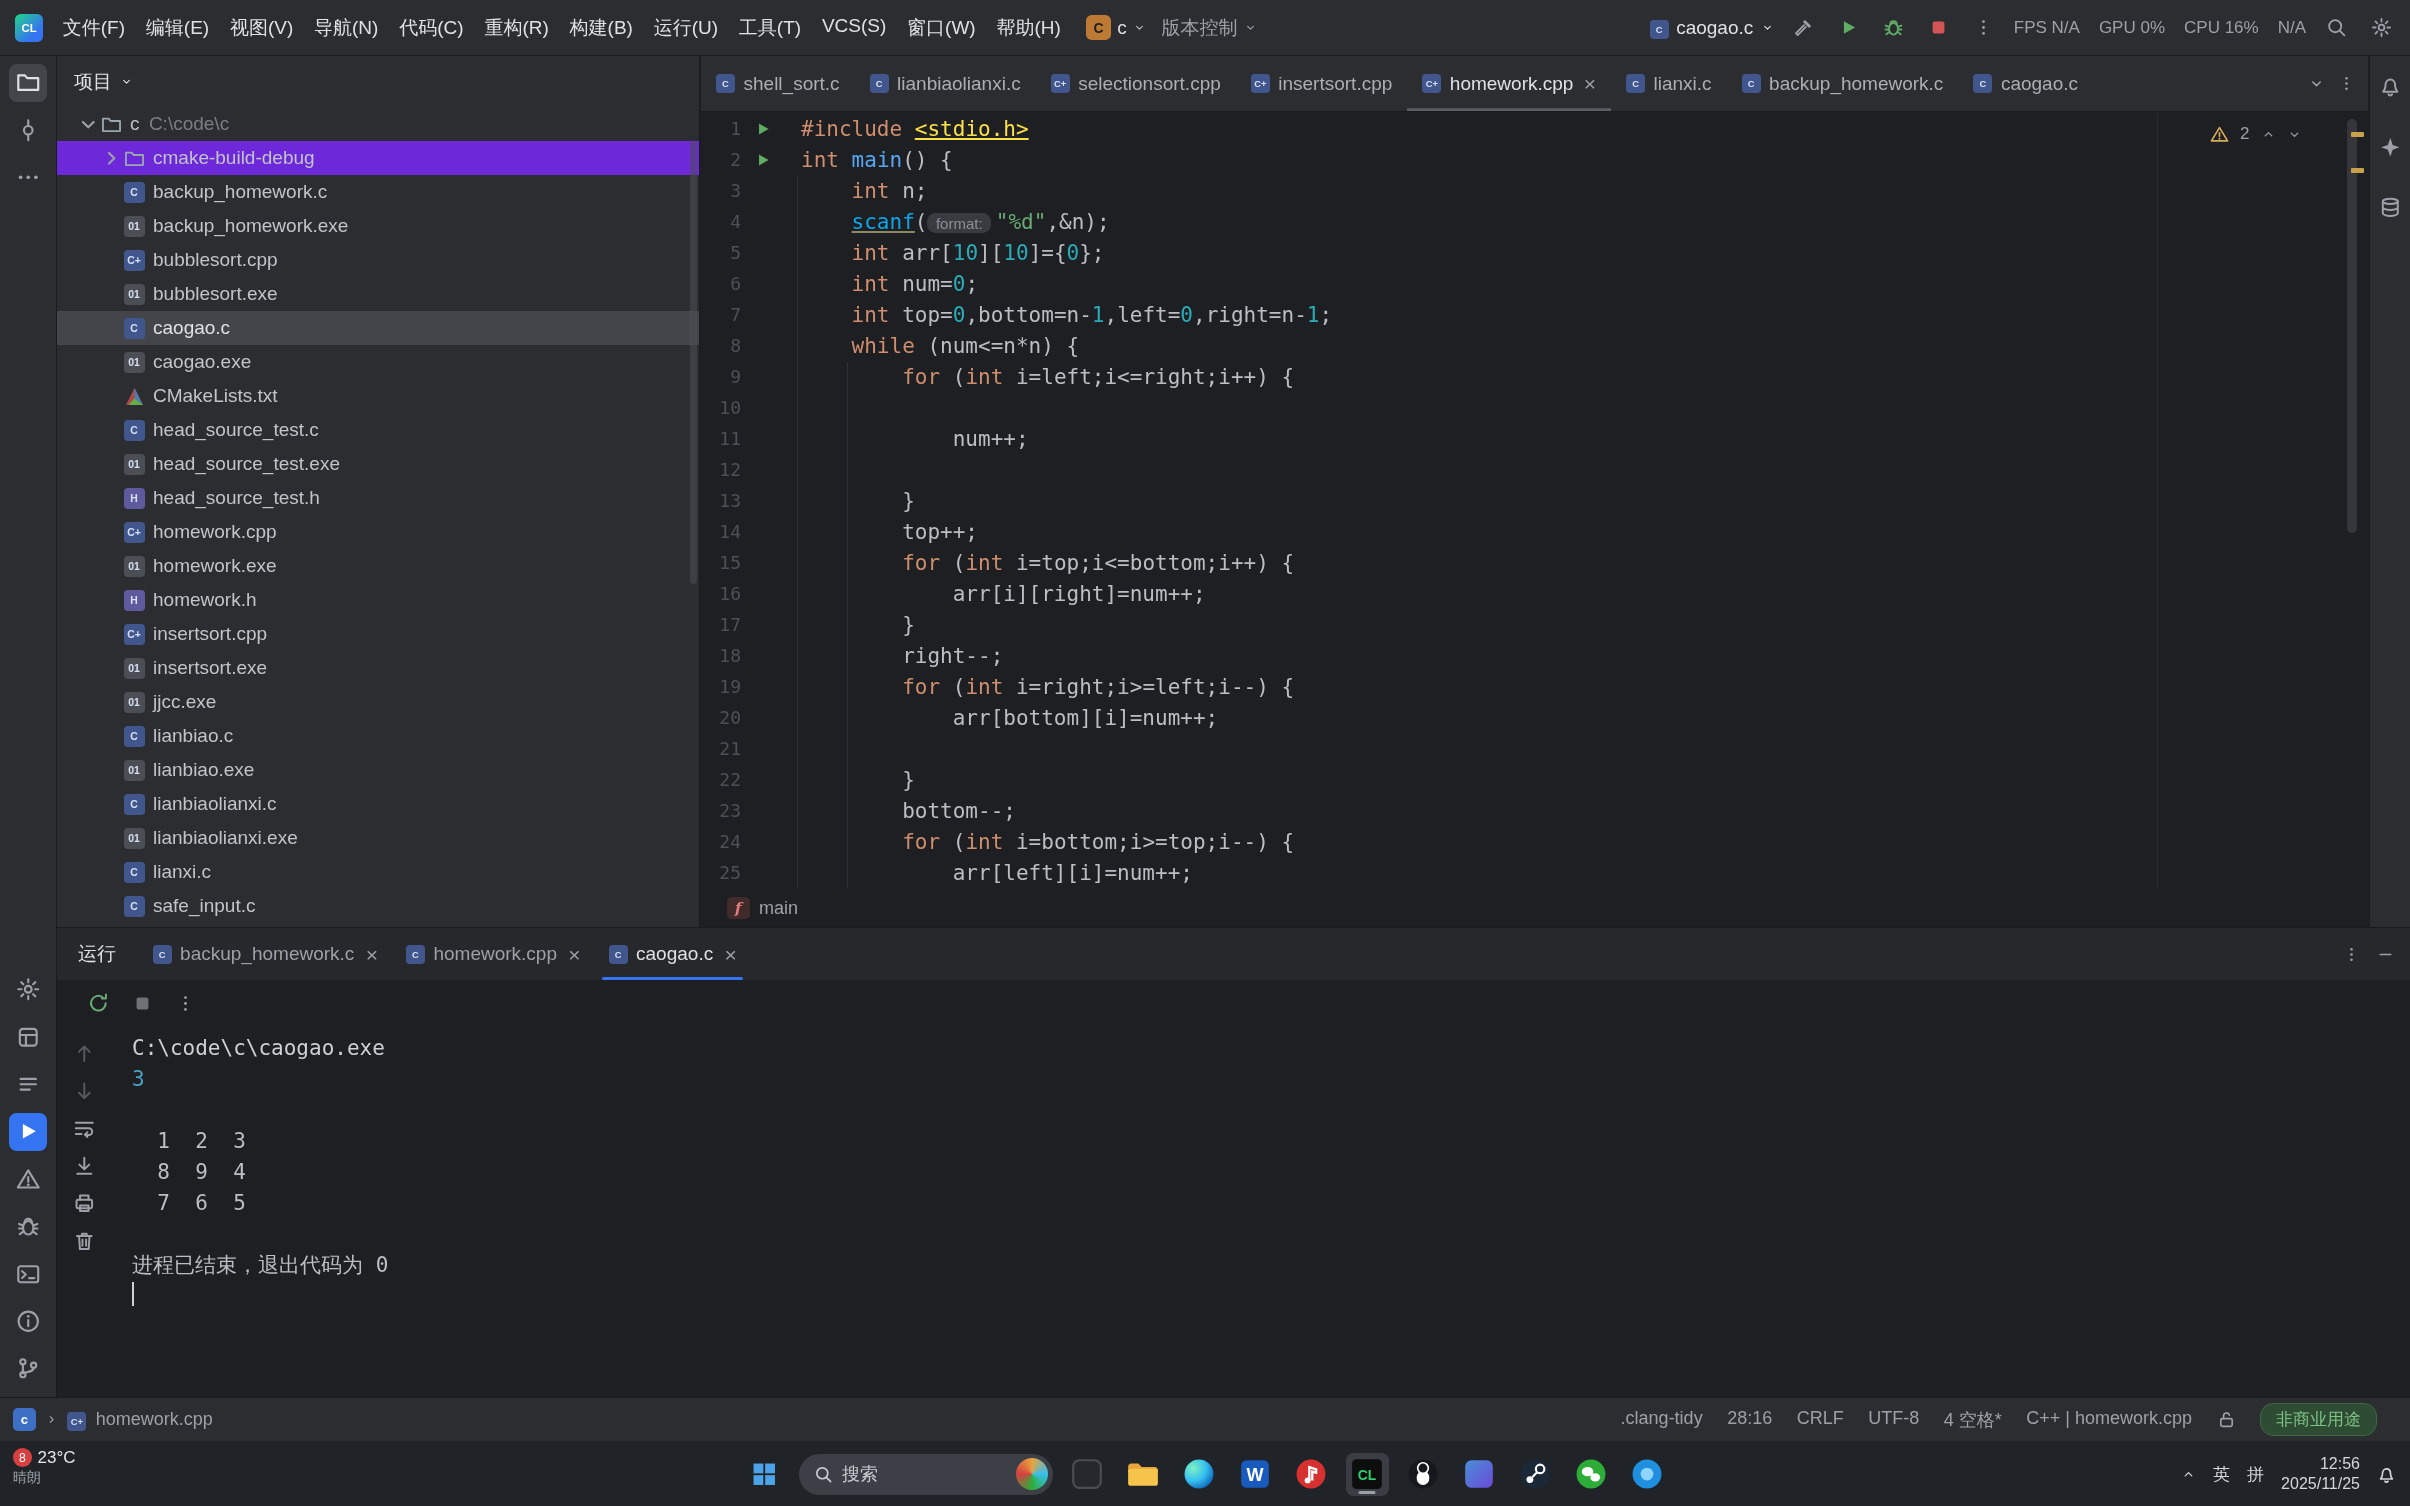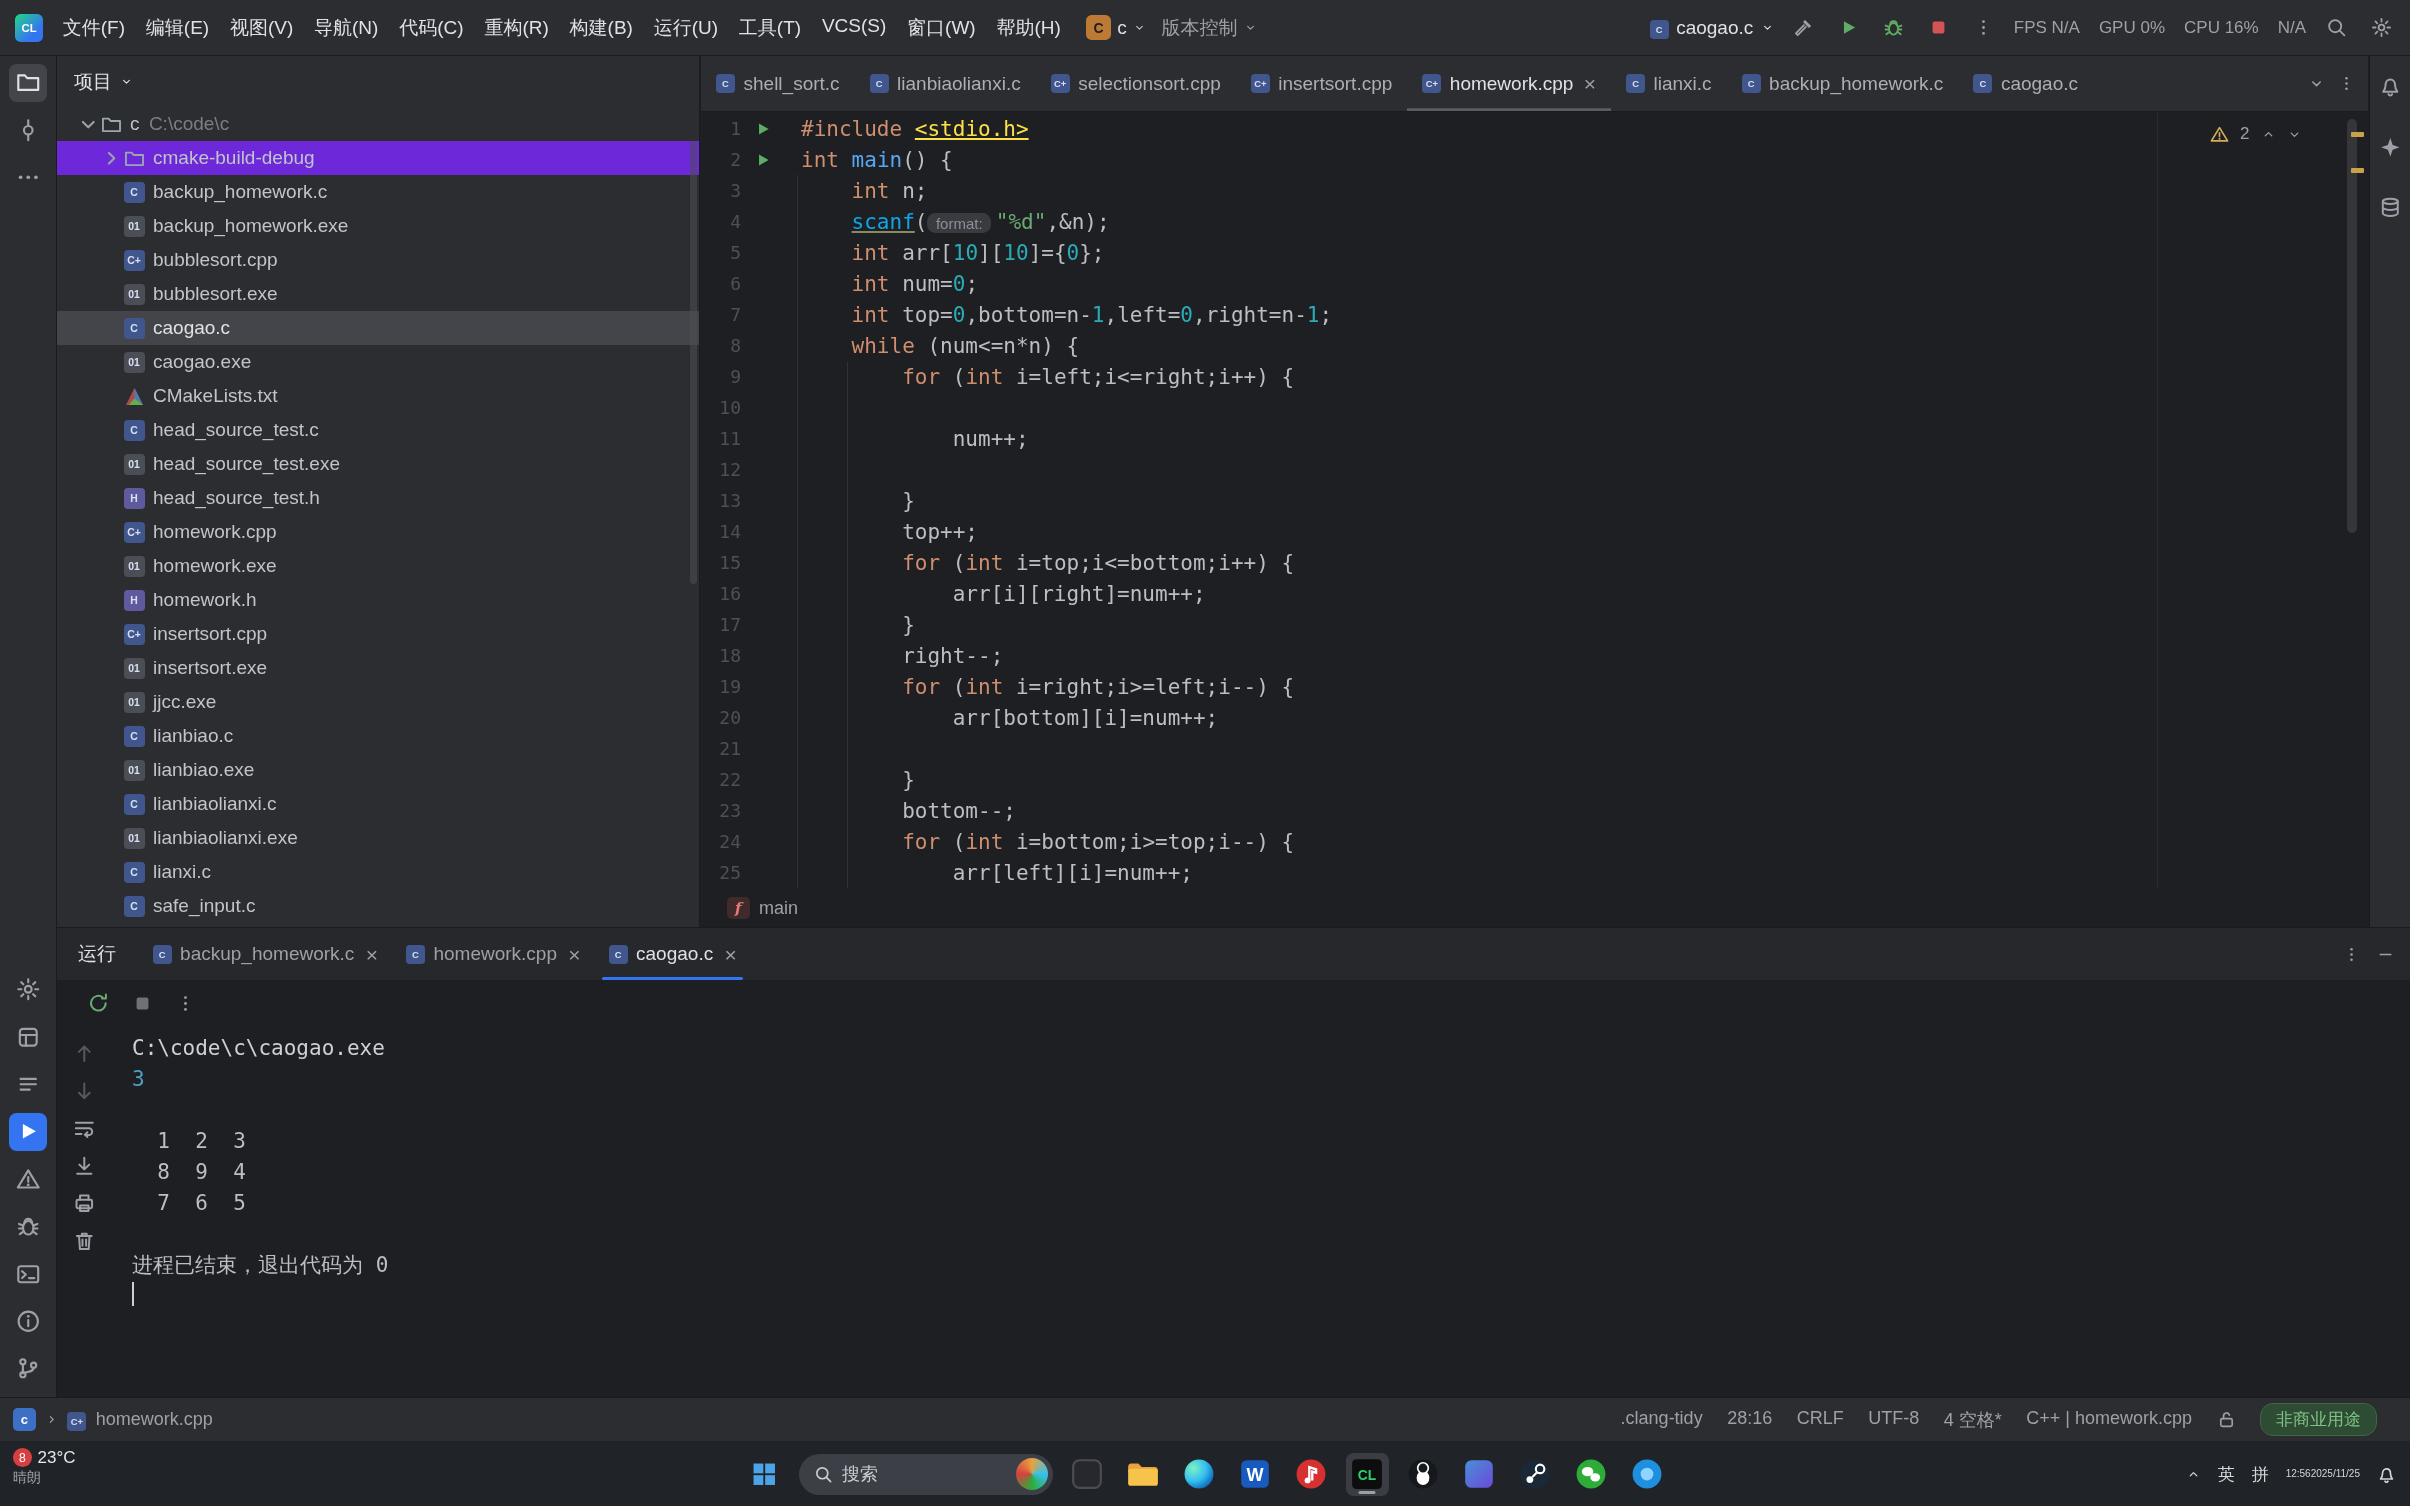--- a/index.html
+++ b/index.html
@@ -117,21 +117,21 @@
   .tb-desc{font-size:14px;color:#9aa0a8;margin-top:1.9px}
   .tb-center{position:absolute;left:50%;top:0;height:100%;transform:translateX(-50%);display:flex;align-items:center;gap:13px}
   .tb-start{width:43px;height:43px;border-radius:7.5px;display:flex;align-items:center;justify-content:center}
   .tb-search{height:41px;width:254px;border-radius:21px;background:#3c4046;display:flex;align-items:center;gap:9.4px;padding:0 4.7px 0 15px;color:#c9ccd1;font-size:18px}
   .tb-news{width:32px;height:32px;border-radius:50%;background:conic-gradient(#e8a33d,#35c1f1,#2dac38,#d64040,#e8a33d);margin-left:auto;flex:none}
   .tb-app{width:43px;height:43px;border-radius:7.5px;display:flex;align-items:center;justify-content:center;position:relative}
   .tb-app .g{width:34px;height:34px}
   .tb-app.on{background:#3a3e44}
   .tb-app.on::after{content:'';position:absolute;bottom:1.9px;left:50%;transform:translateX(-50%);width:17px;height:2.8px;border-radius:1.9px;background:#9aa0a8}
   .tb-tray{position:absolute;right:15px;top:0;height:100%;display:flex;align-items:center;gap:17px;color:#d4d6da;font-size:17px}
-  .tb-clock{display:flex;flex-direction:row;align-items:flex-end;font-size:10px;line-height:20px}
+  .tb-clock{display:flex;flex-direction:column;align-items:flex-end;font-size:16px;line-height:20px}
 </style>
 </head>
 <body>
 
 <div id="menubar">
   <span class="app-logo">CL</span>
   <div id="menu-items">
       <div class="menu-item">文件(F)</div>
       <div class="menu-item">编辑(E)</div>
       <div class="menu-item">视图(V)</div>

